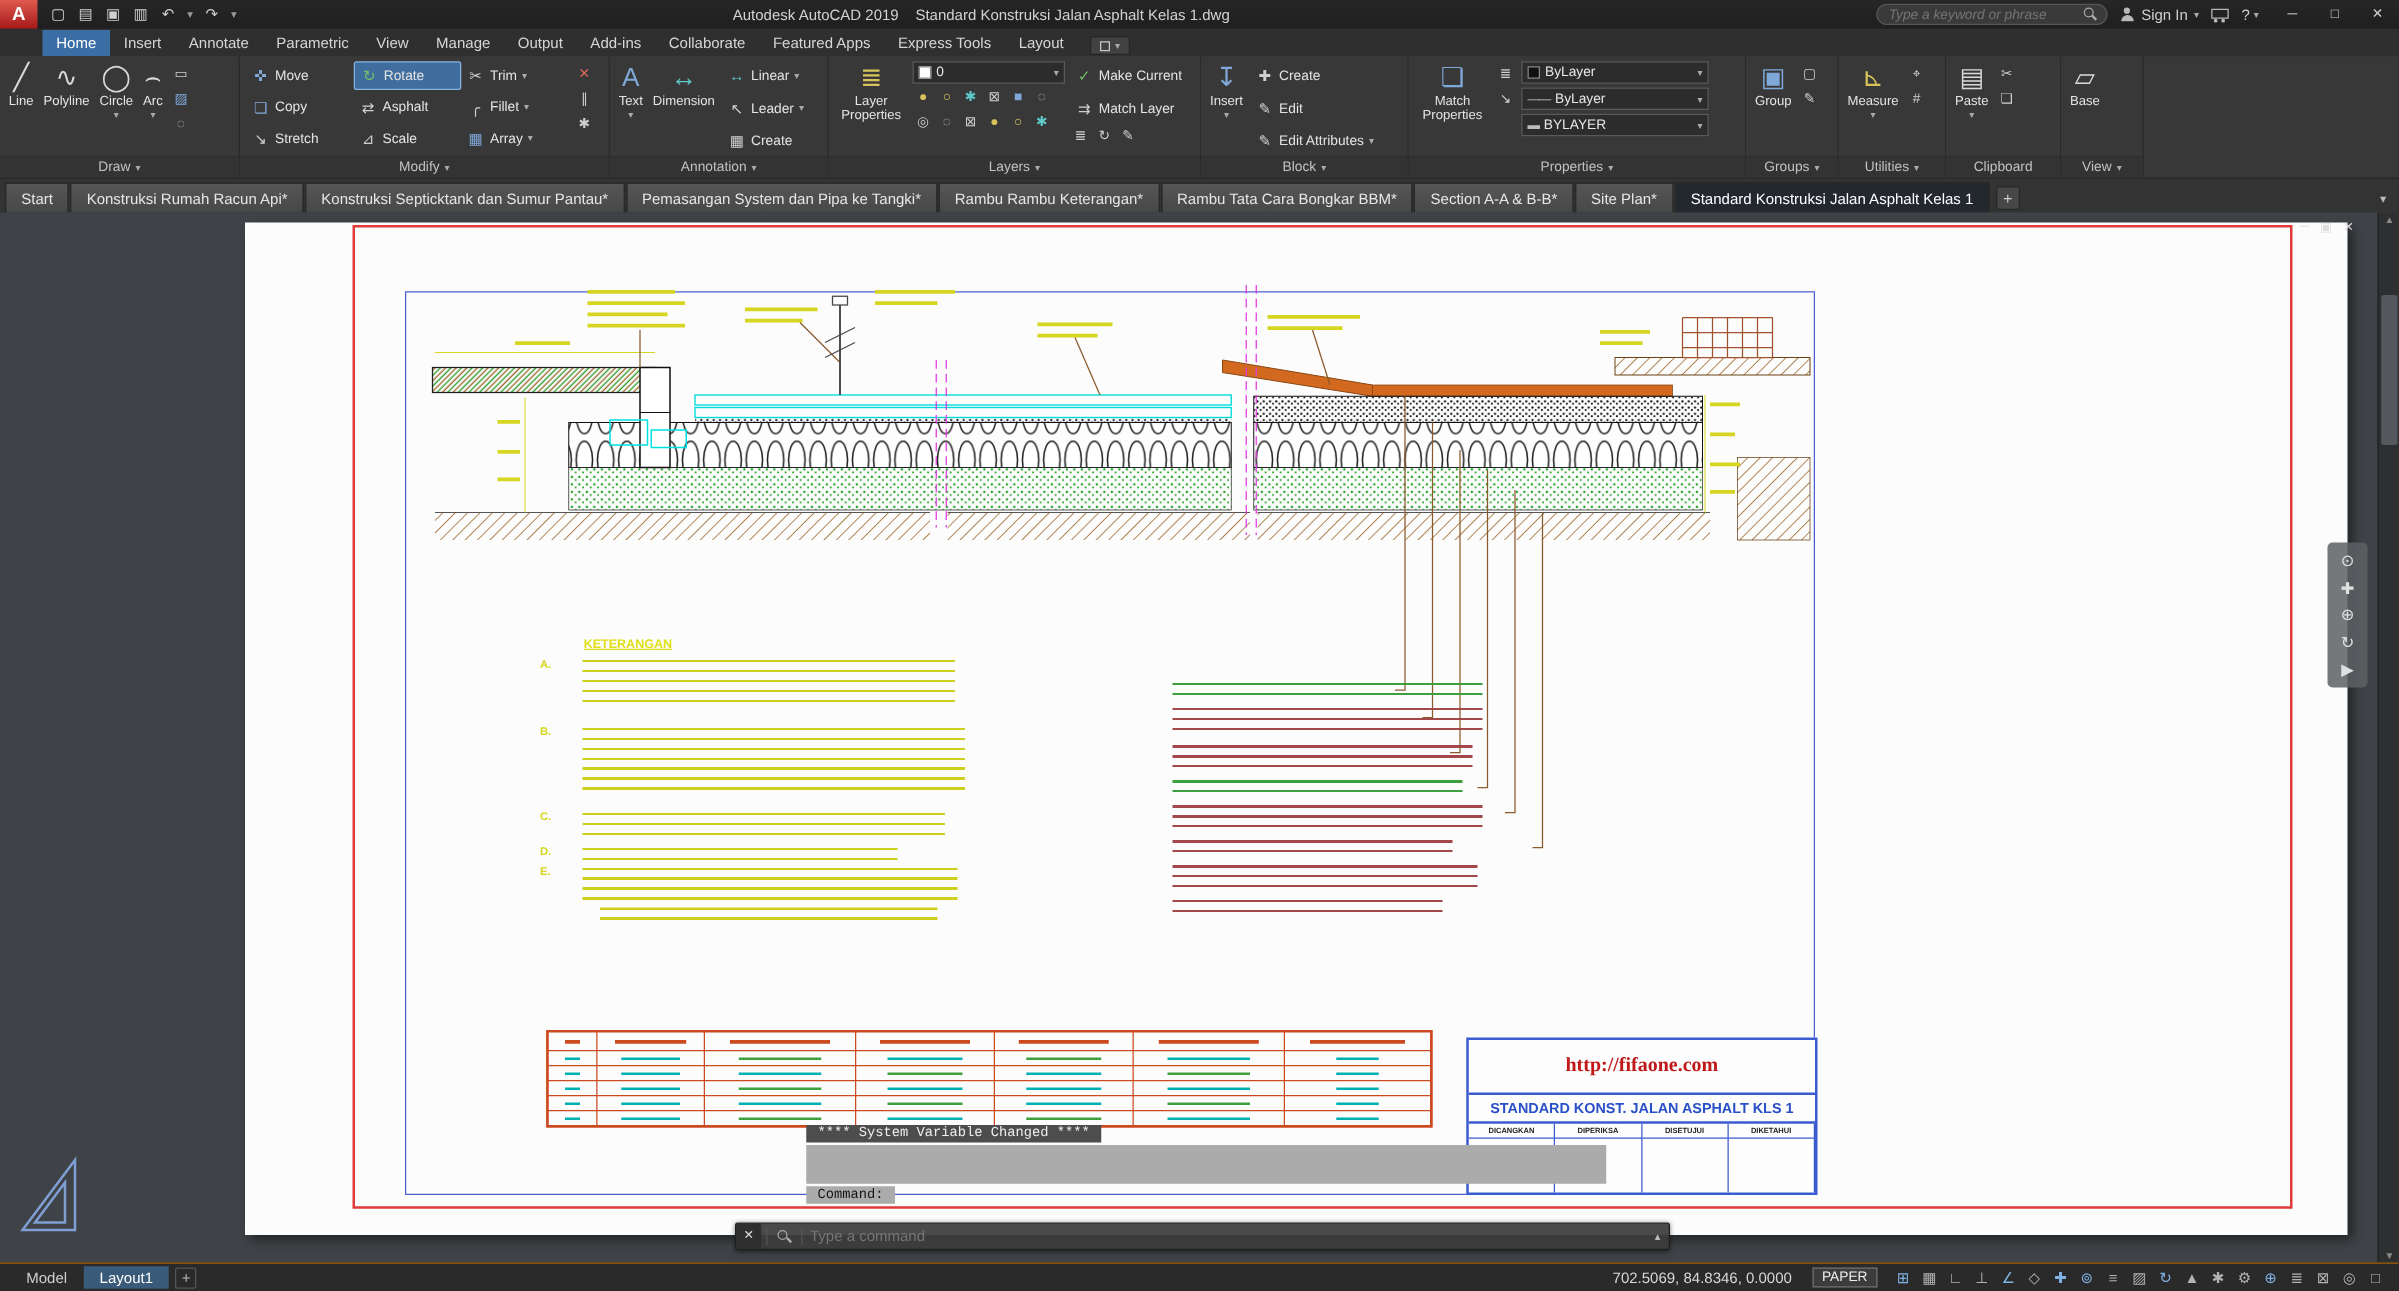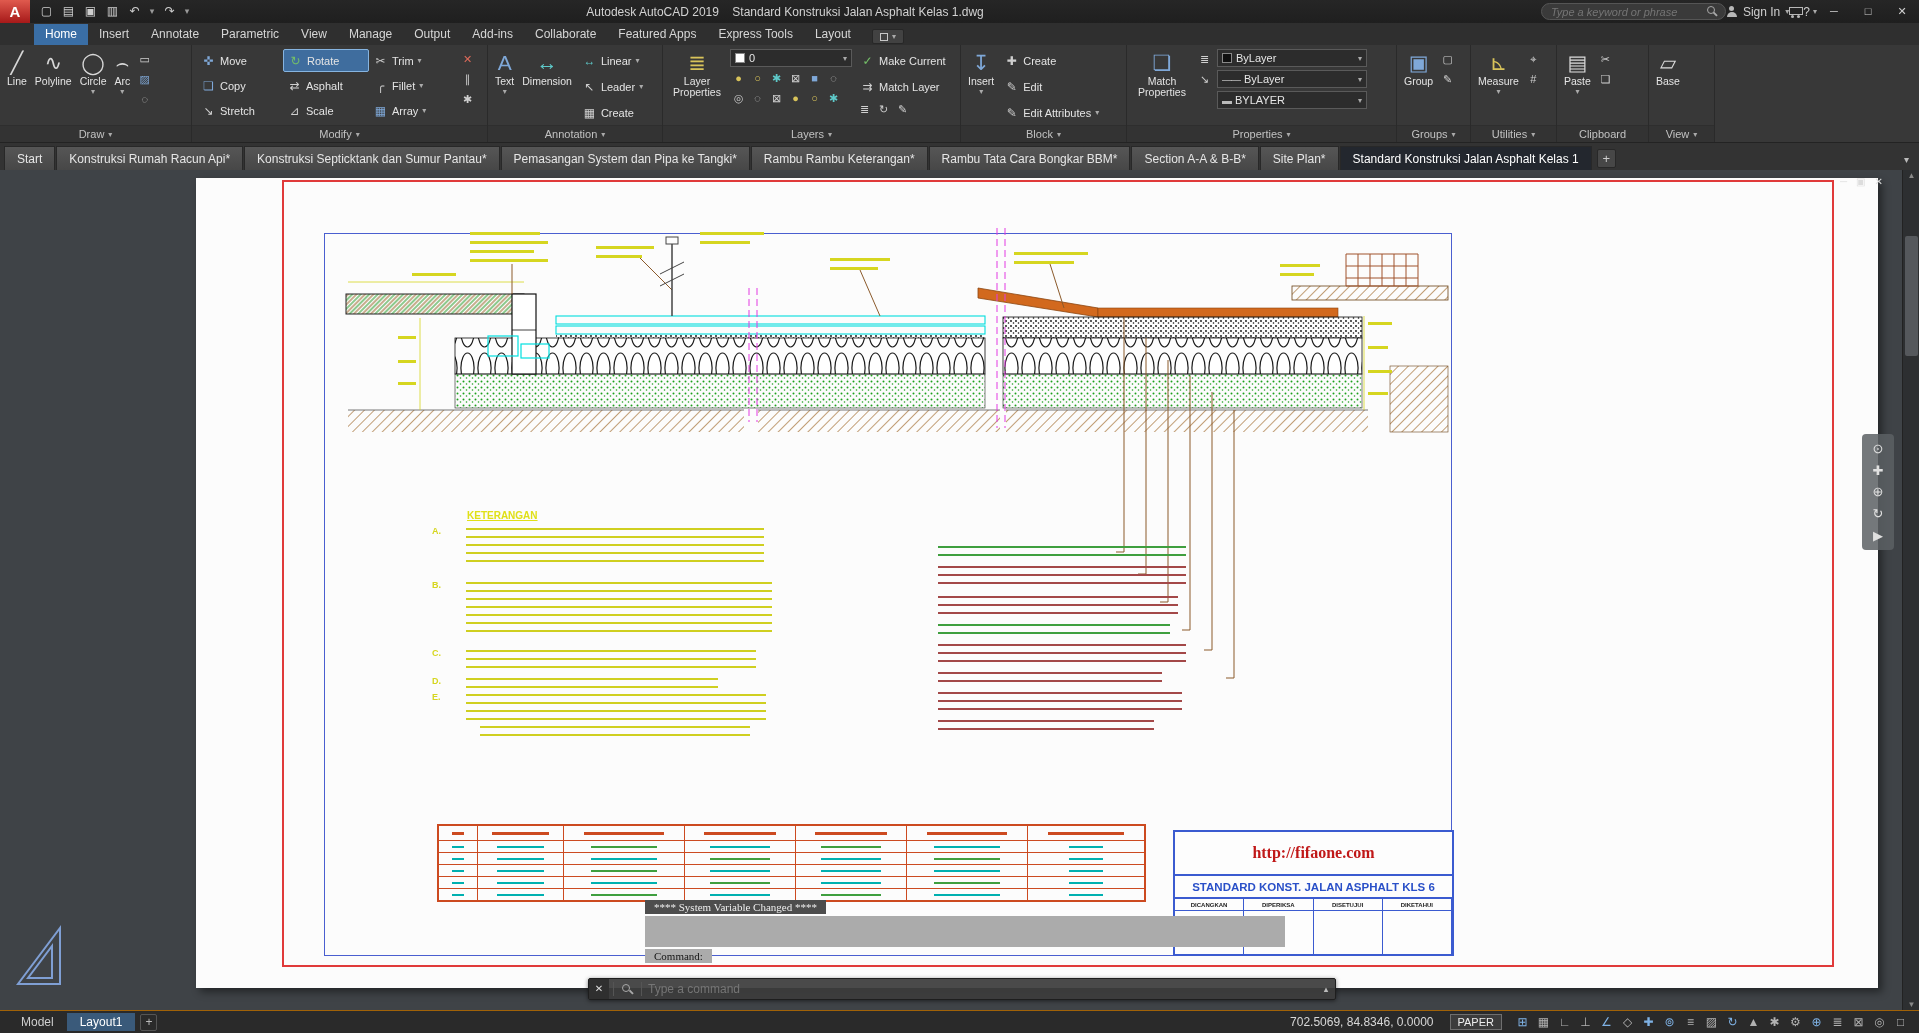--- a/index.html
+++ b/index.html
@@ -9,21 +9,21 @@
 
   
   .titlebar{position:absolute;left:0;top:0;width:100%;height:23px;background:linear-gradient(#262626,#1f1f1f);
             display:flex;align-items:center;font-size:12px;}
   .app-btn{width:30px;height:23px;background:linear-gradient(#e05a4e,#a61919);color:#fff;font-weight:bold;
            font-size:15px;display:flex;align-items:center;justify-content:center;}
   .qat{display:flex;align-items:center;gap:1px;margin-left:6px;}
   .qic{width:21px;height:19px;text-align:center;line-height:19px;font-size:12px;color:#cfcfcf;border-radius:2px;}
   .qic.small{width:12px;font-size:9px;color:#9a9a9a;}
   .tb-title{position:absolute;left:785px;transform:translateX(-50%);color:#d2d2d2;font-size:12px;white-space:pre;}
-  .tb-right{margin-left:auto;display:flex;align-items:center;padding-right:0;}
+  .tb-right{margin-left:auto;display:flex;align-items:center;gap:10px;padding-right:0;}
   .search-pill{display:flex;align-items:center;width:185px;height:17px;background:#3a3a3a;border:1px solid #555;
                border-radius:9px;padding:0 7px;}
   .search-input{flex:1;background:transparent;border:none;outline:none;color:#bbb;font-size:11px;font-style:italic;
                 font-family:"Liberation Sans",sans-serif;}
   .mag{width:11px;height:11px;position:relative;display:inline-block;}
   .mag::before{content:"";position:absolute;left:0;top:0;width:6px;height:6px;border:1.4px solid #a8a8a8;border-radius:50%;}
   .mag::after{content:"";position:absolute;left:6.5px;top:7px;width:4.5px;height:1.5px;background:#a8a8a8;transform:rotate(45deg);}
   .signin{display:flex;align-items:center;gap:5px;color:#cfcfcf;}
   .person{width:12px;height:12px;position:relative;display:inline-block;}
   .person::before{content:"";position:absolute;left:3.5px;top:0;width:5px;height:5px;border-radius:50%;background:#b8b8b8;}
@@ -105,21 +105,21 @@
   .titleblock{position:absolute;left:1173px;top:660px;width:281px;height:126px;border:2px solid #3b5bd0;background:#fdfdfd;
               display:flex;flex-direction:column;}
   .tb-web{height:42px;display:flex;align-items:center;justify-content:center;color:#c01818;font-weight:bold;font-size:16px;
           font-family:"Liberation Serif",serif;}
   .tb-name{height:23px;display:flex;align-items:center;justify-content:center;color:#2a50c8;font-weight:bold;font-size:11.5px;
            border-top:2px solid #3b5bd0;}
   .tb-grid{flex:1;display:grid;grid-template-columns:repeat(4,1fr);grid-template-rows:12px 1fr;border-top:2px solid #3b5bd0;}
   .tb-h{border-right:1px solid #3b5bd0;border-bottom:1px solid #3b5bd0;font-size:6px;font-weight:bold;color:#222;
         display:flex;align-items:center;justify-content:center;white-space:nowrap;overflow:hidden;}
   .tb-c{border-right:1px solid #3b5bd0;}
-  .mono{font-family:Liberation Serif, serif;}
+  .mono{font-family:Liberation Mono, monospace;}
 
   .sys-title{position:absolute;left:645px;top:730px;background:#4d4d4d;color:#eee;font-size:11px;padding:1px 9px;}
   .sys-body{position:absolute;left:645px;top:746px;width:640px;height:31px;background:#ababab;color:#141414;
             font-size:11px;line-height:14px;padding:1px 5px;}
   .sys-hl{border:1px solid #333;background:#bdbdbd;padding:0 2px;}
   .sys-cmd{position:absolute;left:645px;top:779px;background:#ababab;color:#141414;font-size:11px;padding:1px 9px;}
 
   .cmdbar{position:absolute;left:588px;top:808px;width:748px;height:22px;background:rgba(60,60,60,.93);
           border:1px solid #1e1e1e;border-radius:2px;display:flex;align-items:center;box-shadow:0 1px 4px rgba(0,0,0,.5);}
   .cmd-btn{width:20px;height:20px;text-align:center;line-height:20px;font-size:10px;color:#ddd;background:#2f2f2f;}
@@ -828,21 +828,21 @@
         <div class="tc">
           <i class="bar"></i>
         </div>
         <div class="tc">
           <i class="bar nb"></i>
         </div>
     </div>
 
     <div class="titleblock">
       <div class="tb-web">http://fifaone.com</div>
-      <div class="tb-name">STANDARD KONST. JALAN ASPHALT KLS 6</div>
+      <div class="tb-name">STANDARD KONST. JALAN ASPHALT KLS 1</div>
       <div class="tb-grid">
         <div class="tb-h">DICANGKAN</div>
         <div class="tb-h">DIPERIKSA</div>
         <div class="tb-h">DISETUJUI</div>
         <div class="tb-h">DIKETAHUI</div>
         <div class="tb-c"></div>
           <div class="tb-c"></div>
           <div class="tb-c"></div>
           <div class="tb-c"></div>
       </div>

